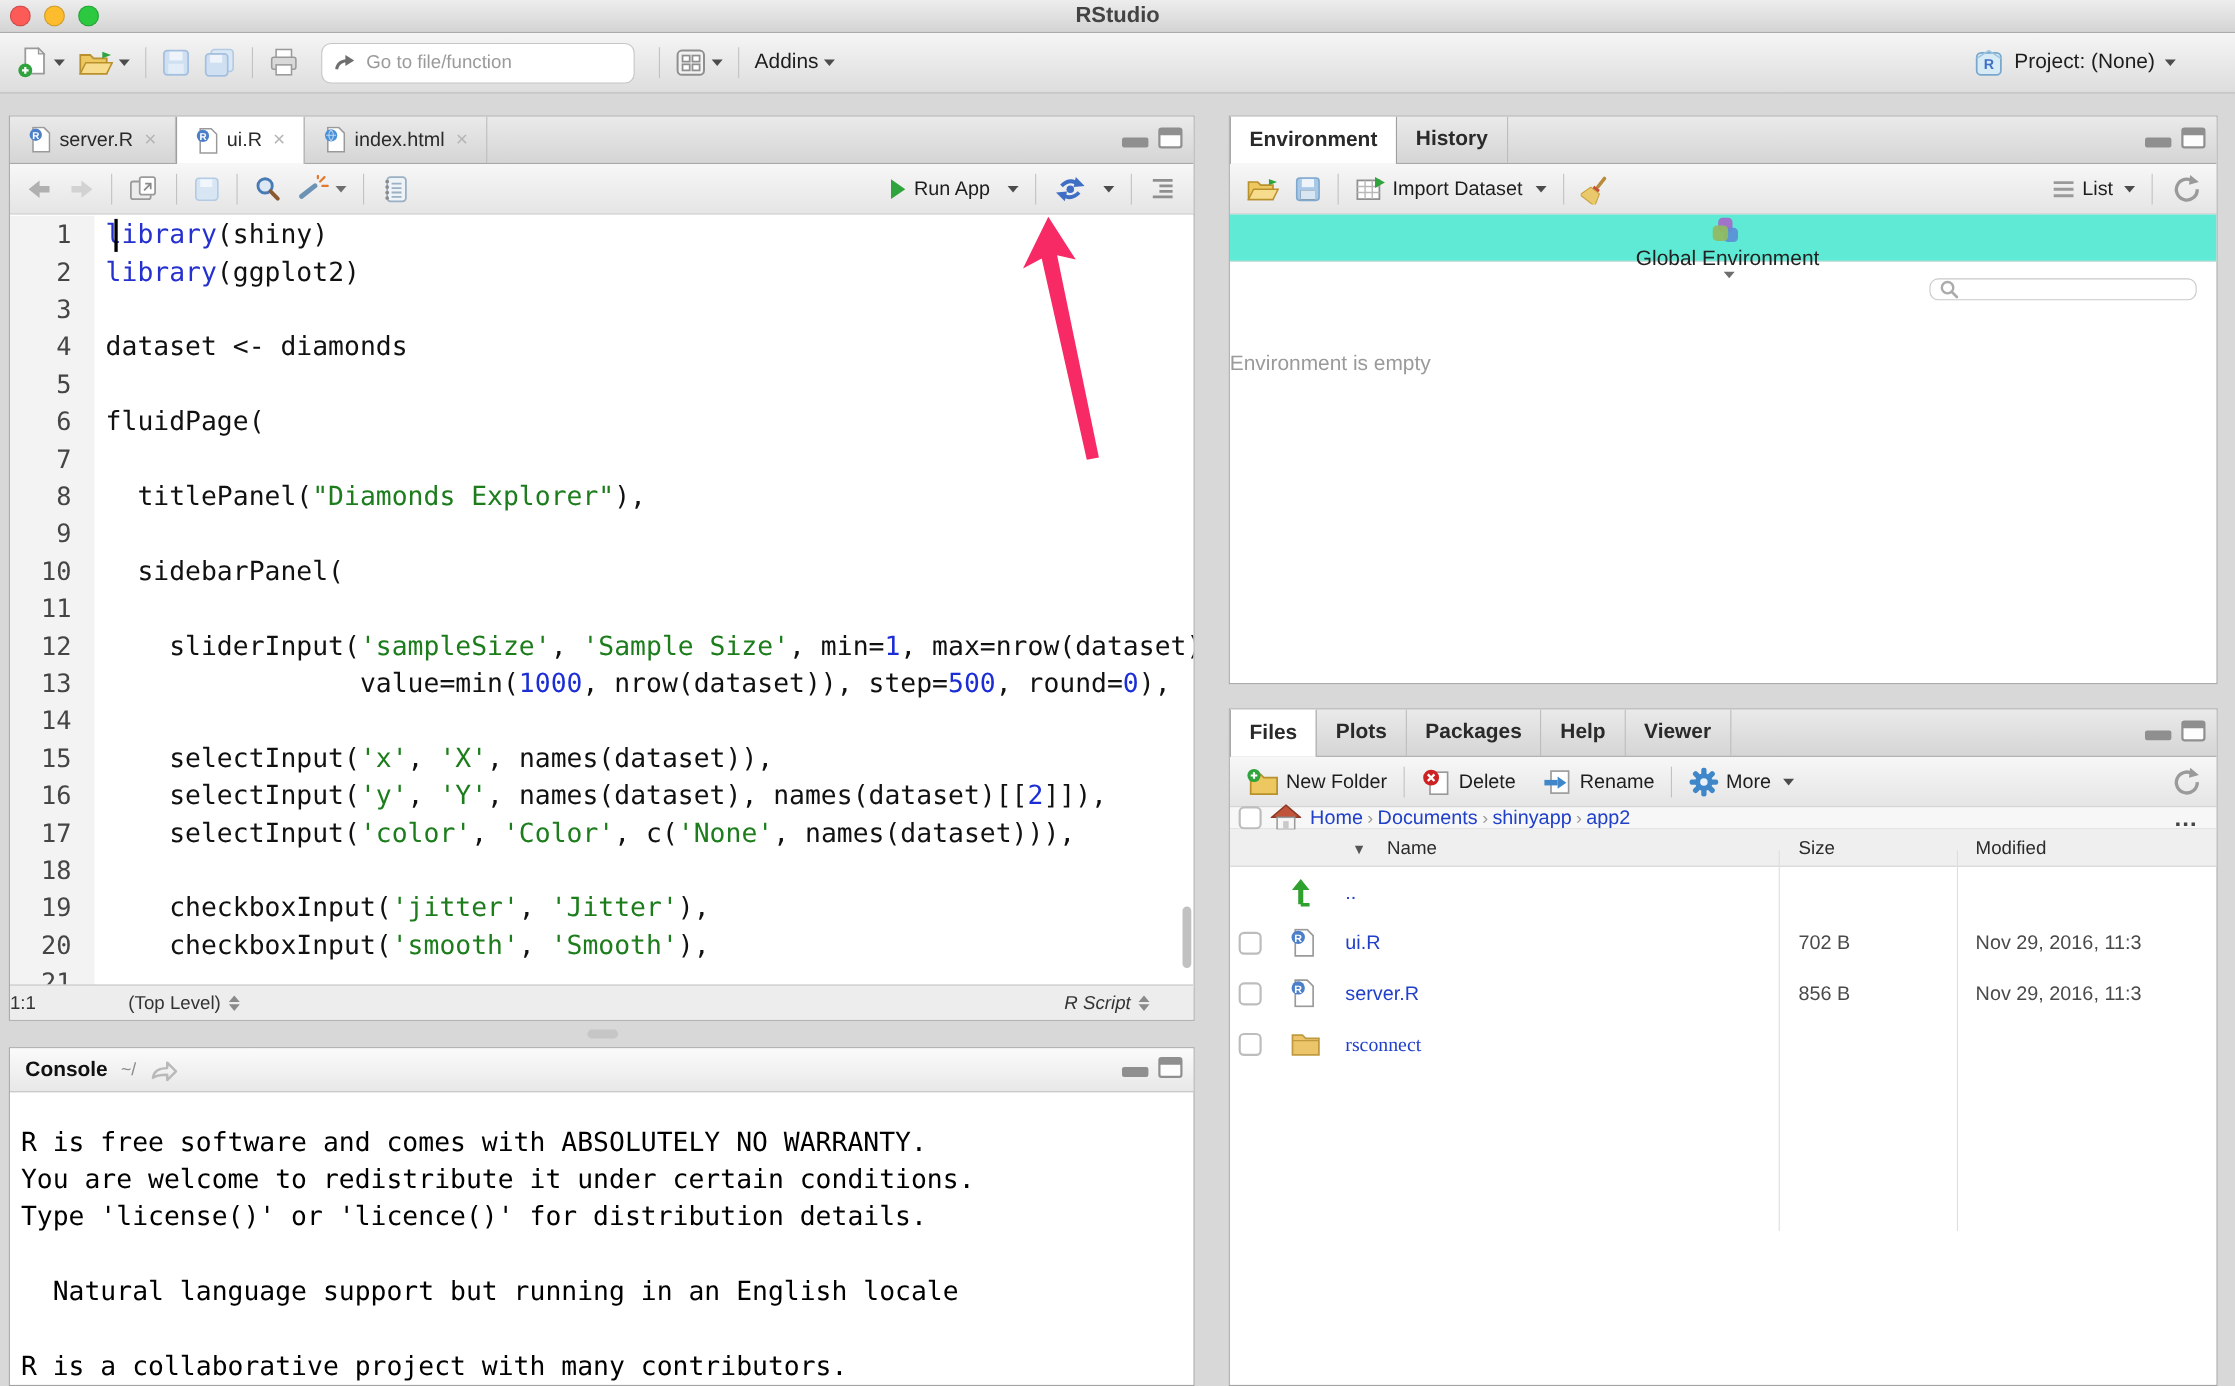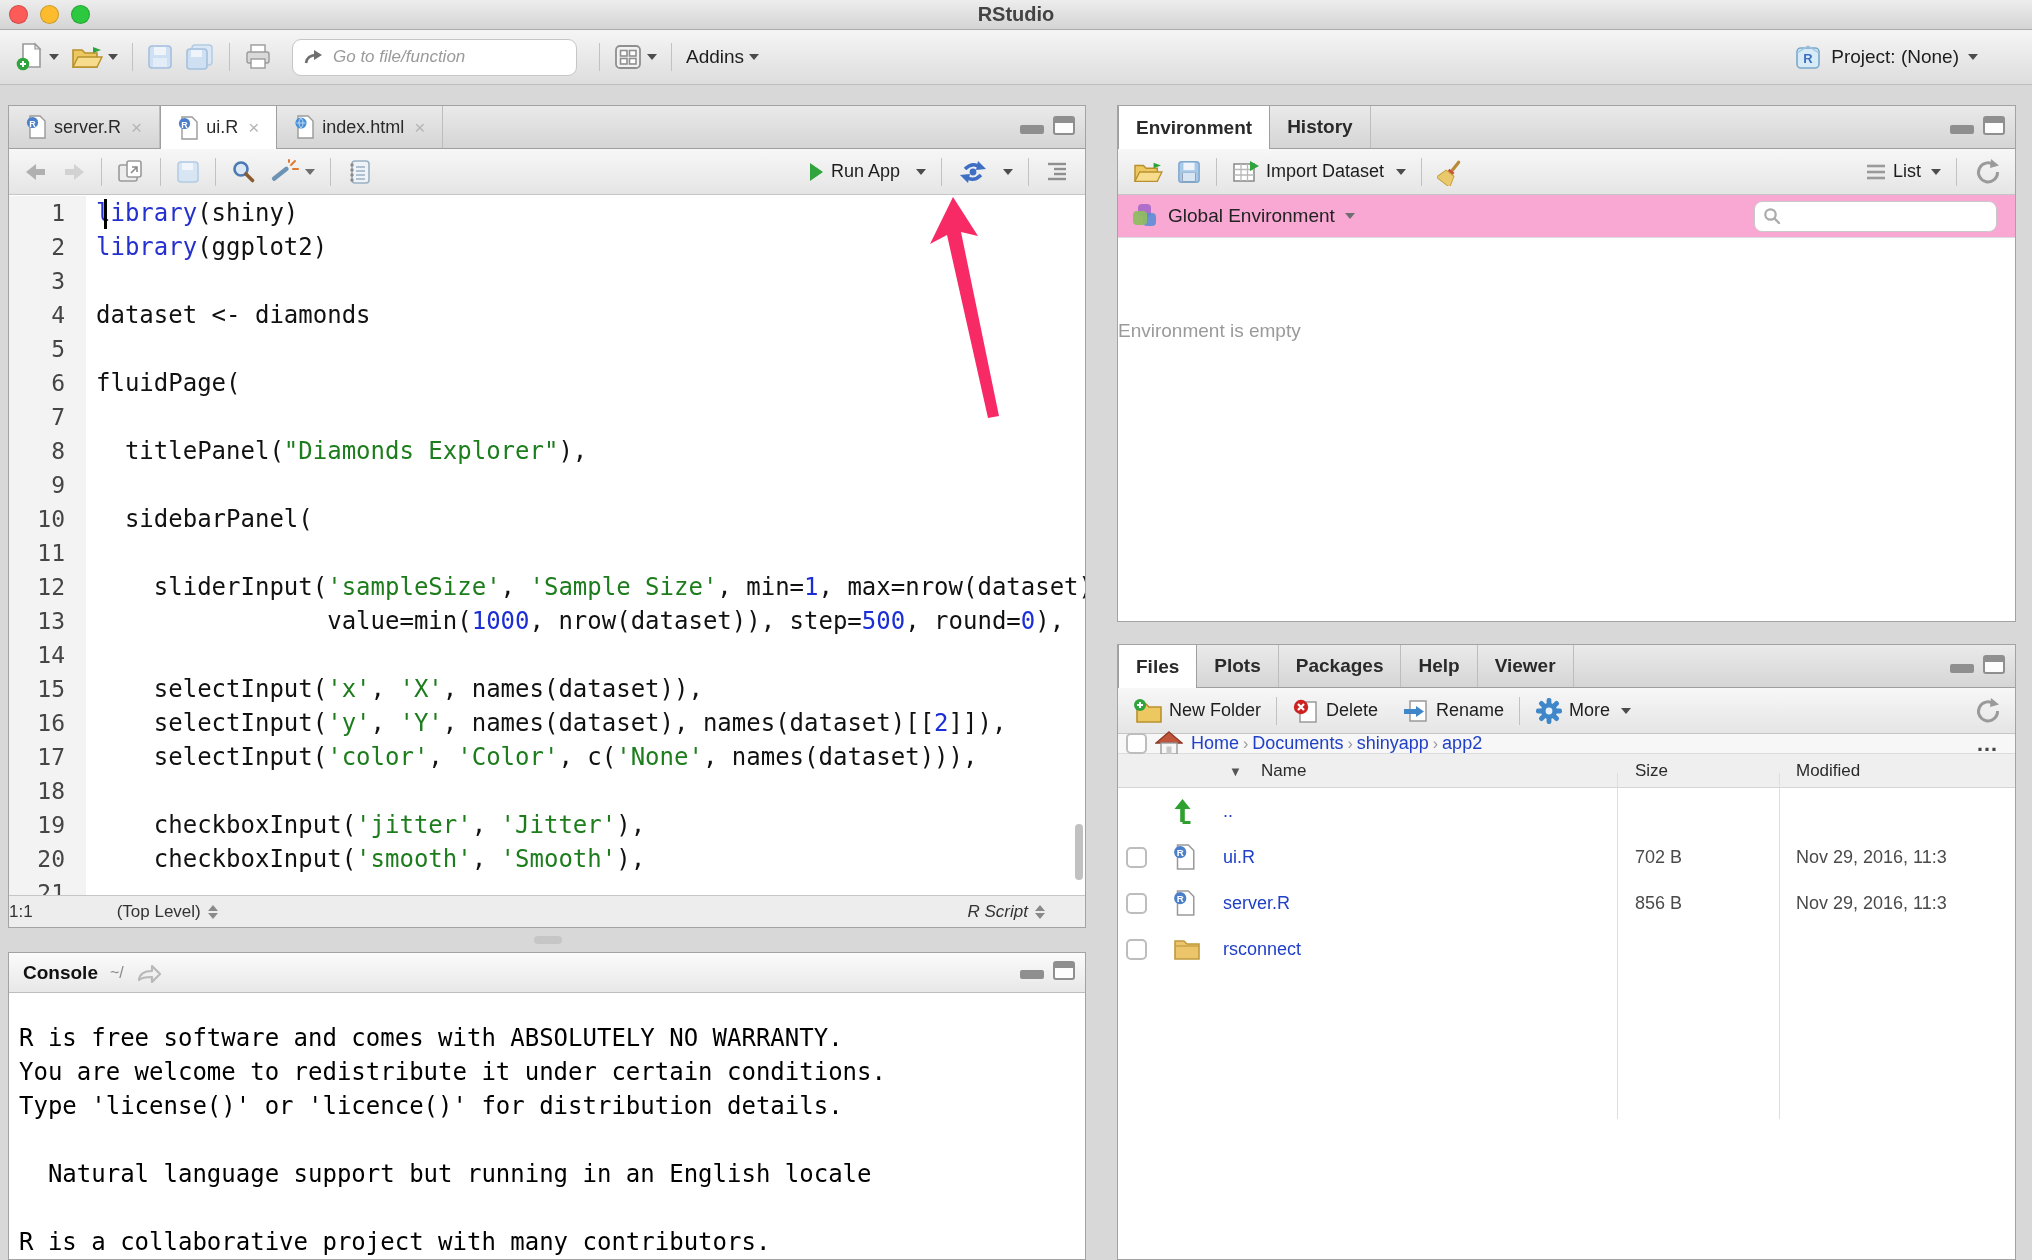--- a/index.html
+++ b/index.html
@@ -17,21 +17,21 @@
 
   .toolbar { position:absolute; left:0; top:30px; width:2032px; height:55px;
     background:linear-gradient(#f5f5f5,#dddddd); border-bottom:1px solid #bdbdbd;
     display:flex; align-items:center; padding:0 10px; }
   .tbtn { display:flex; align-items:center; gap:5px; padding:0 6px; height:40px; }
   .caret { width:0; height:0; border-left:5px solid transparent; border-right:5px solid transparent; border-top:6px solid #4c4c4c; }
   .caret.dim{ border-top-color:#6e6e6e; }
   .vsep { width:1px; height:28px; background:#c2c2c2; margin:0 8px; }
   .goto-box { width:285px; height:37px; background:#fff; border:1px solid #c6c6c6; border-radius:9px;
     display:flex; align-items:center; gap:8px; padding:0 10px; margin:0 14px; }
-  .goto-box input { border:none; outline:none; font-size:17px; color:#4d7c0f; width:200px; background:transparent; font-family:inherit;font-style:italic;}
+  .goto-box input { border:none; outline:none; font-size:17px; color:#4d7c0f; width:200px; background:transparent; font-family:inherit;}
   .goto-box input::placeholder { color:#9a9a9a; }
   .tool-label { font-size:19px; color:#1d1d1d; }
   .project-sel { margin-left:auto; margin-right:44px; display:flex; align-items:center; gap:9px; }
 
   
   .pane { position:absolute; background:#fff; border:1px solid #a3a3a3; overflow:hidden; }
   .ptabbar { position:relative; height:43px; background:linear-gradient(#eaeaea,#d5d5d5);
     border-bottom:1px solid #9f9f9f; display:flex; align-items:stretch; }
   .ptab { display:flex; align-items:center; gap:8px; padding:0 17px; font-size:18px; color:#2a2a2a;
     border-right:1px solid #bdbdbd; position:relative; }
@@ -70,21 +70,21 @@
   #console-pane { left:8px; top:952px; width:1078px; height:308px; }
   .console-hdr { height:40px; background:linear-gradient(#fbfbfb,#e8e8e8); border-bottom:1px solid #bdbdbd;
     display:flex; align-items:center; padding:0 14px; gap:12px; position:relative;}
   .console-hdr .t { font-size:19px; font-weight:bold; color:#111; }
   .console-hdr .wd { font-size:16px; color:#8a8a8a; }
   #console-body { padding:28px 0 0 10px; }
   .cline { height:34px; line-height:34px; font-size:24px; white-space:pre; color:#000; }
 
   
   #env-pane { left:1117px; top:105px; width:899px; height:517px; }
-  .env-row { height:43px; background:#f9a8d4; border-bottom:1px solid #dcdcdc; display:flex; align-items:center; padding:0 8px; }
+  .env-row { height:43px; background:#5eead4; border-bottom:1px solid #dcdcdc; display:flex; align-items:center; padding:0 8px;flex-direction:column; }
   .env-empty { text-align:left; padding-top:82px; font-size:19px; color:#9a9a9a; }
 
   
   #files-pane { left:1117px; top:644px; width:899px; height:616px; }
   .crumb-row { height:20px; background:#f7f7f7; border-bottom:1px solid #dcdcdc; display:flex; align-items:center; padding:0 8px; gap:8px; }
   .crumb a { color:#2140c8; font-size:18px; text-decoration:none; }
   .crumb-sep { color:#9a9a9a; font-size:16px; margin:0 4px; }
   .ellipsis-btn { margin-left:auto; margin-right:8px; color:#444; font-size:22px; font-weight:bold; letter-spacing:1px; }
   .ftable-hdr { height:34px; background:#efefef; border-bottom:1px solid #d5d5d5; position:relative; font-size:17px; color:#2b2b2b; }
   .colsep { position:absolute; top:0; width:1px; background:#dedede; }
@@ -661,21 +661,21 @@
       <div class="frow">
         <span class="fcell" style="left:8px;">
           <span class="checkbox"></span>
         </span>
         <span class="fcell" style="left:55px;">
           <svg width="28" height="24" viewBox="0 0 28 24">
             <path d="M2 4 h9 l3 3 h12 v15 h-24 z" fill="#ecc56b" stroke="#c09a3e" stroke-width="1.6"></path>
             <path d="M2 9 h24" stroke="#c09a3e" stroke-width="1.2"></path>
           </svg>
         </span>
-        <span class="fcell" style="left:105px;">
+        <span class="fcell" style="left:105px;font-family:Liberation Serif, serif;">
           <a href="#">rsconnect</a>
         </span>
       </div>
     </div>
   <div class="colsep" style="left:499px; top:128px; height:346px;"></div>
   <div class="colsep" style="left:661px; top:128px; height:346px;"></div>
 </div>
 
 <div class="gap-handle"></div>
 

